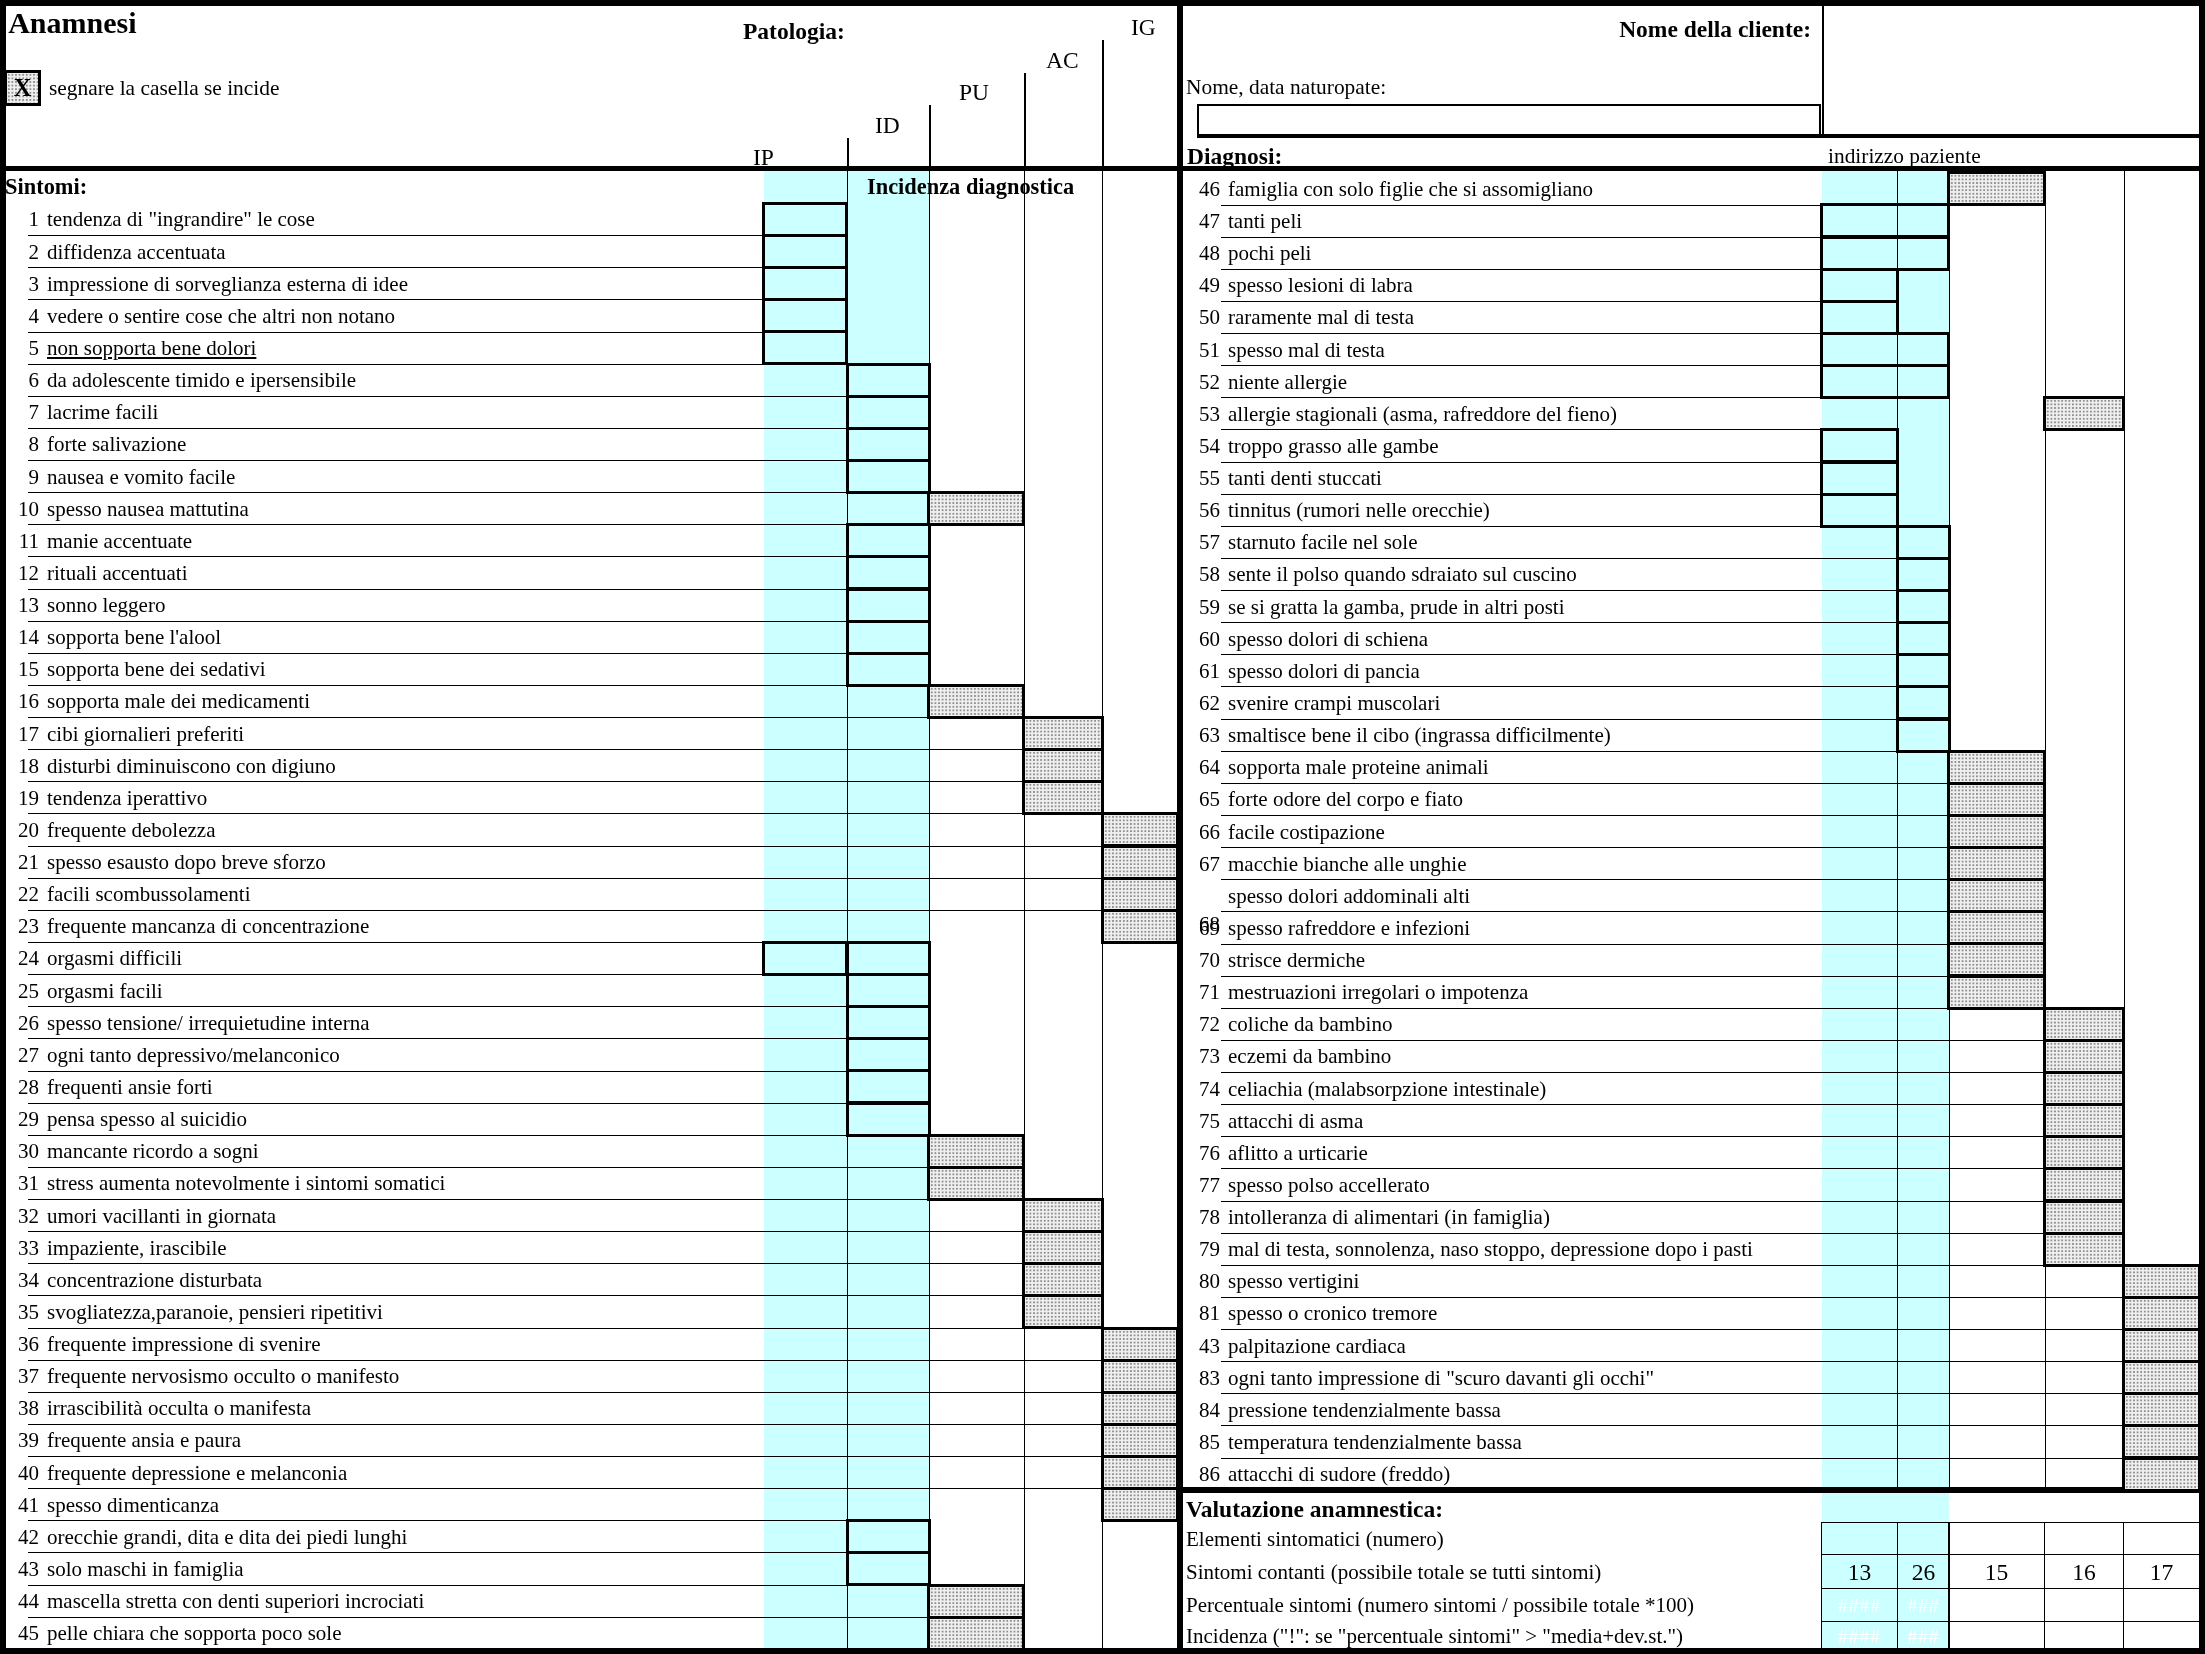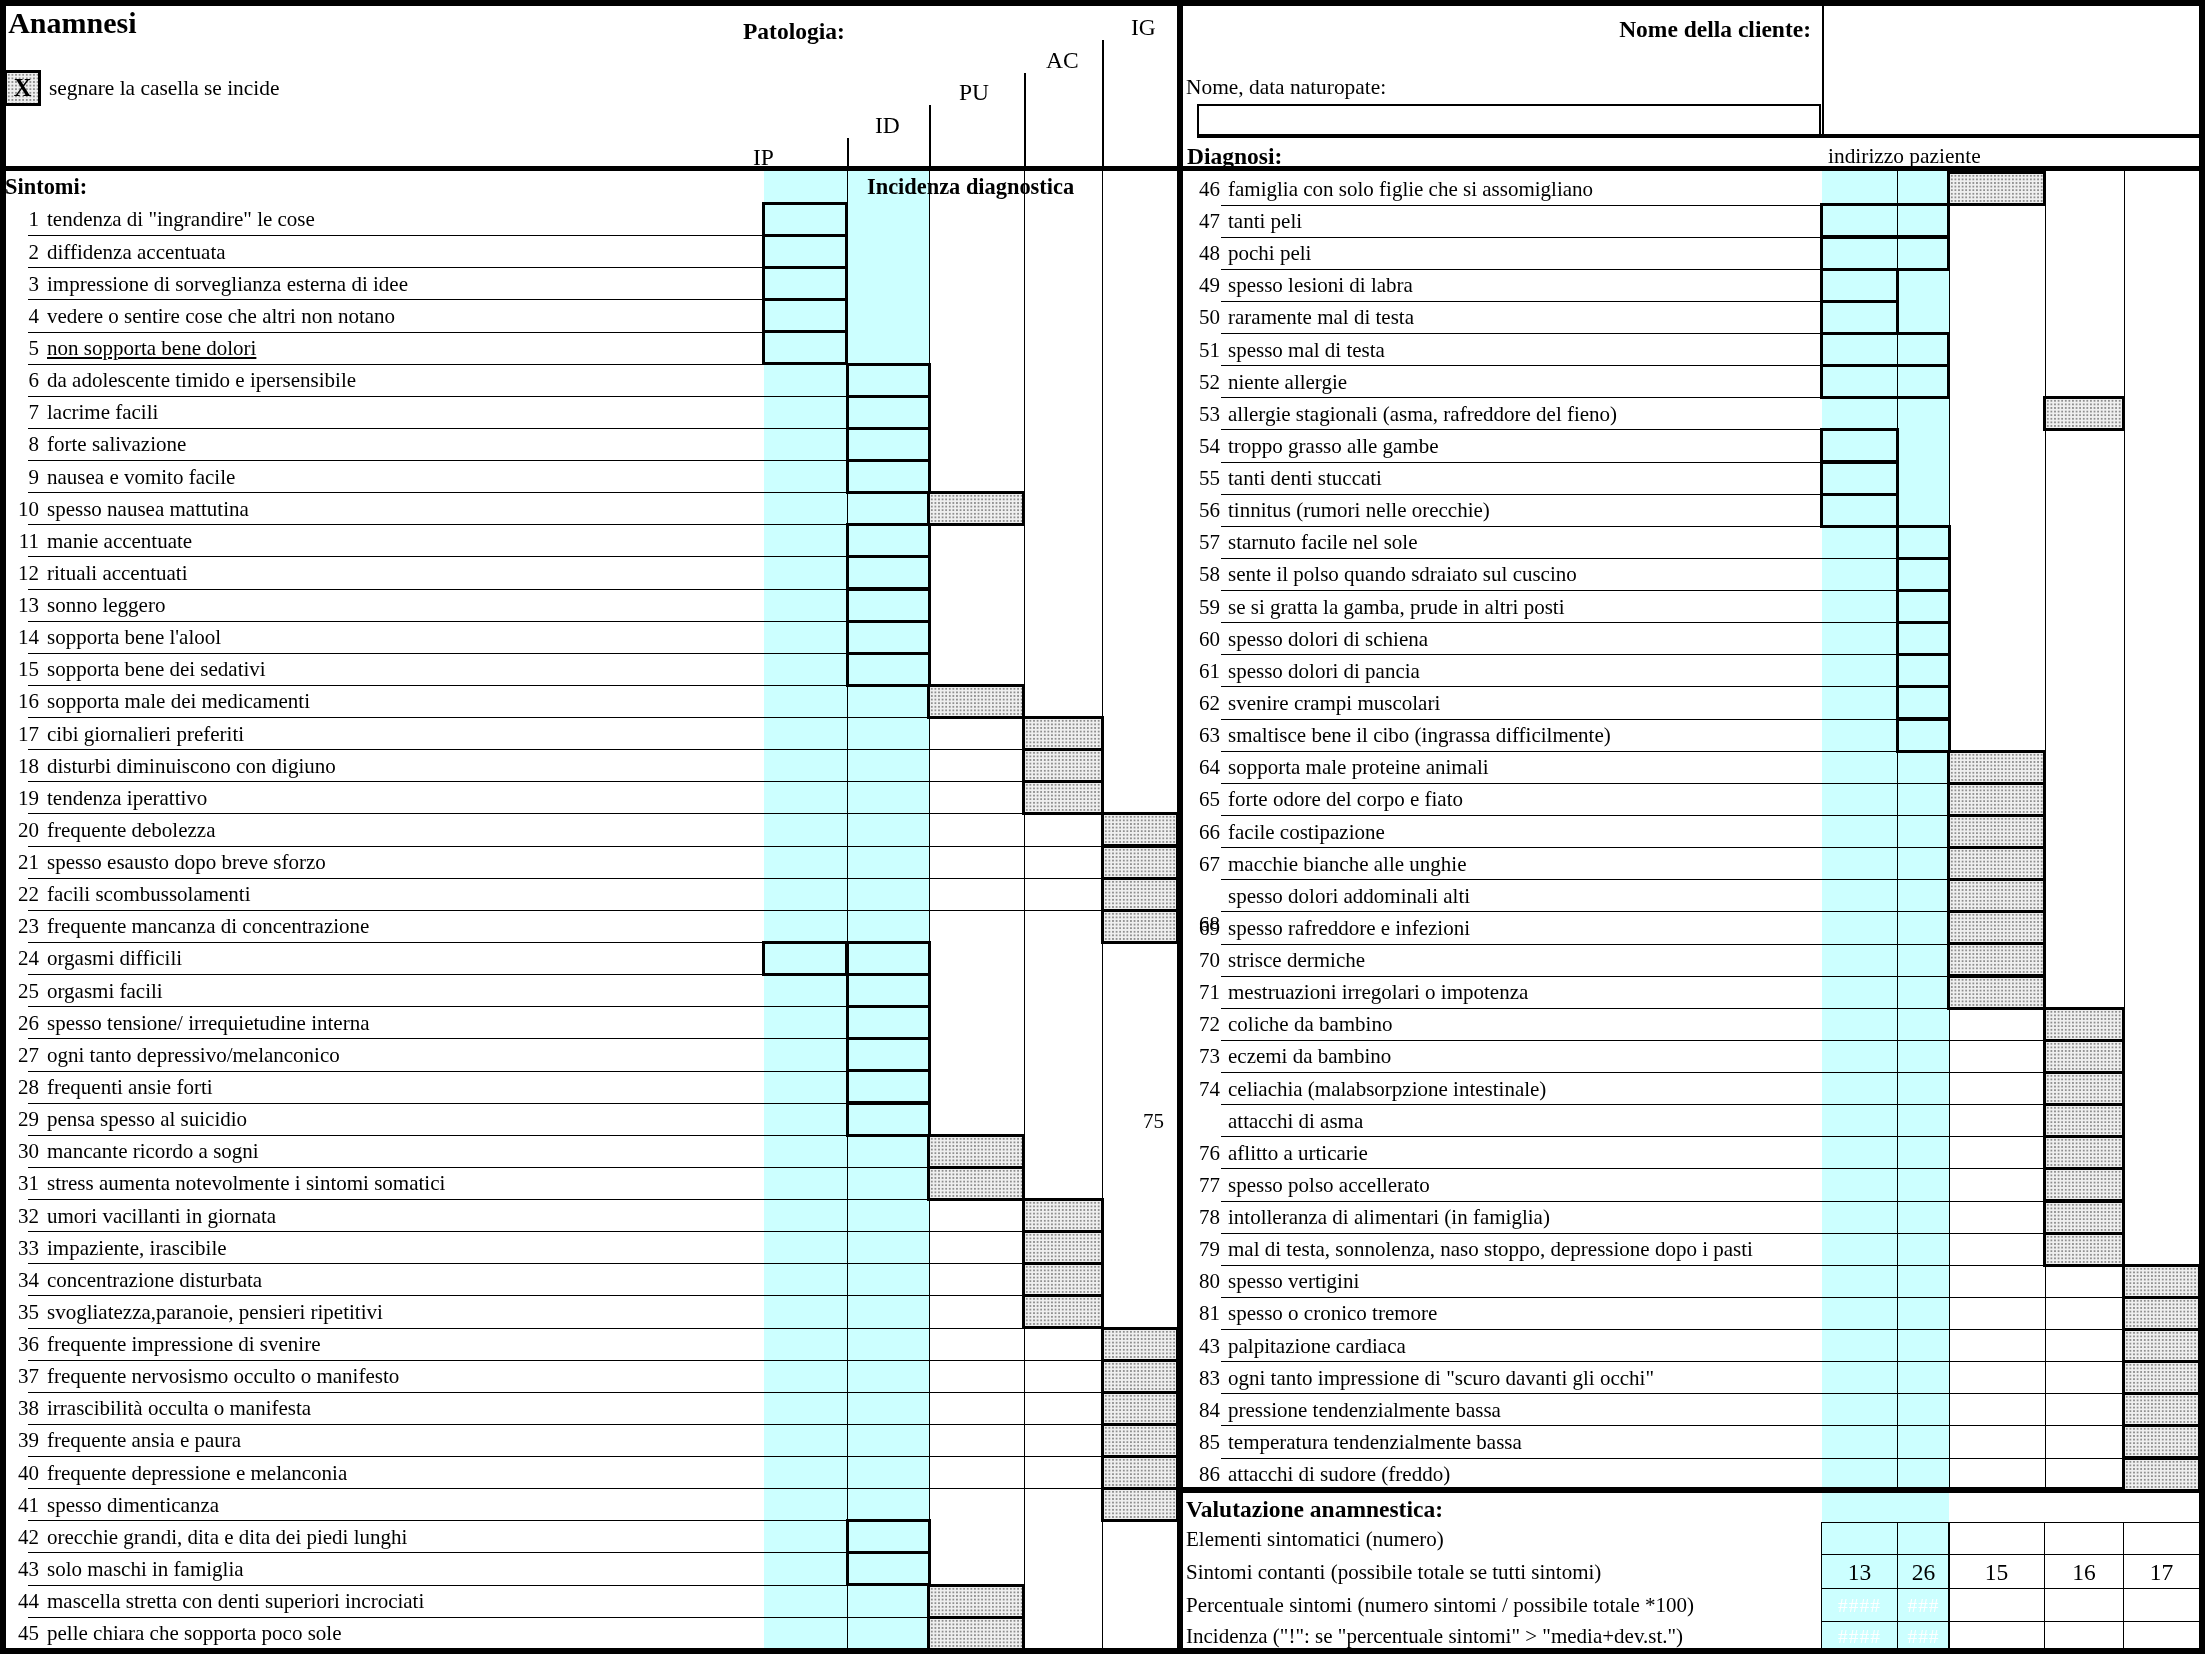--- a/index.html
+++ b/index.html
@@ -520,21 +520,21 @@
         <div class="chk grayfill" style="left: 2043px; top: 1039px; width: 82px; height: 35px;"></div>
         <div class="sep" style="left: 1221px; top: 1072px; width: 823px;"></div>
       </div>
       <div>
         <div class="rownum" style="left: 1184px; top: 1073px; width: 36px; line-height: 32px;">74</div>
         <div class="rowtext" style="left: 1228px; top: 1073px; line-height: 32px;">celiachia (malabsorpzione intestinale)</div>
         <div class="chk grayfill" style="left: 2043px; top: 1071px; width: 82px; height: 35px;"></div>
         <div class="sep" style="left: 1221px; top: 1104px; width: 823px;"></div>
       </div>
       <div>
-        <div class="rownum" style="left: 1128px; top: 1105px; width: 36px; line-height: 32px;">75</div>
+        <div class="rownum" style="left: 1184px; top: 1105px; width: 36px; line-height: 32px;">75</div>
         <div class="rowtext" style="left: 1228px; top: 1105px; line-height: 32px;">attacchi di asma</div>
         <div class="chk grayfill" style="left: 2043px; top: 1103px; width: 82px; height: 35px;"></div>
         <div class="sep" style="left: 1221px; top: 1136px; width: 823px;"></div>
       </div>
       <div>
         <div class="rownum" style="left: 1184px; top: 1137px; width: 36px; line-height: 32px;">76</div>
         <div class="rowtext" style="left: 1228px; top: 1137px; line-height: 32px;">aflitto a urticarie</div>
         <div class="chk grayfill" style="left: 2043px; top: 1135px; width: 82px; height: 35px;"></div>
         <div class="sep" style="left: 1221px; top: 1168px; width: 823px;"></div>
       </div>

